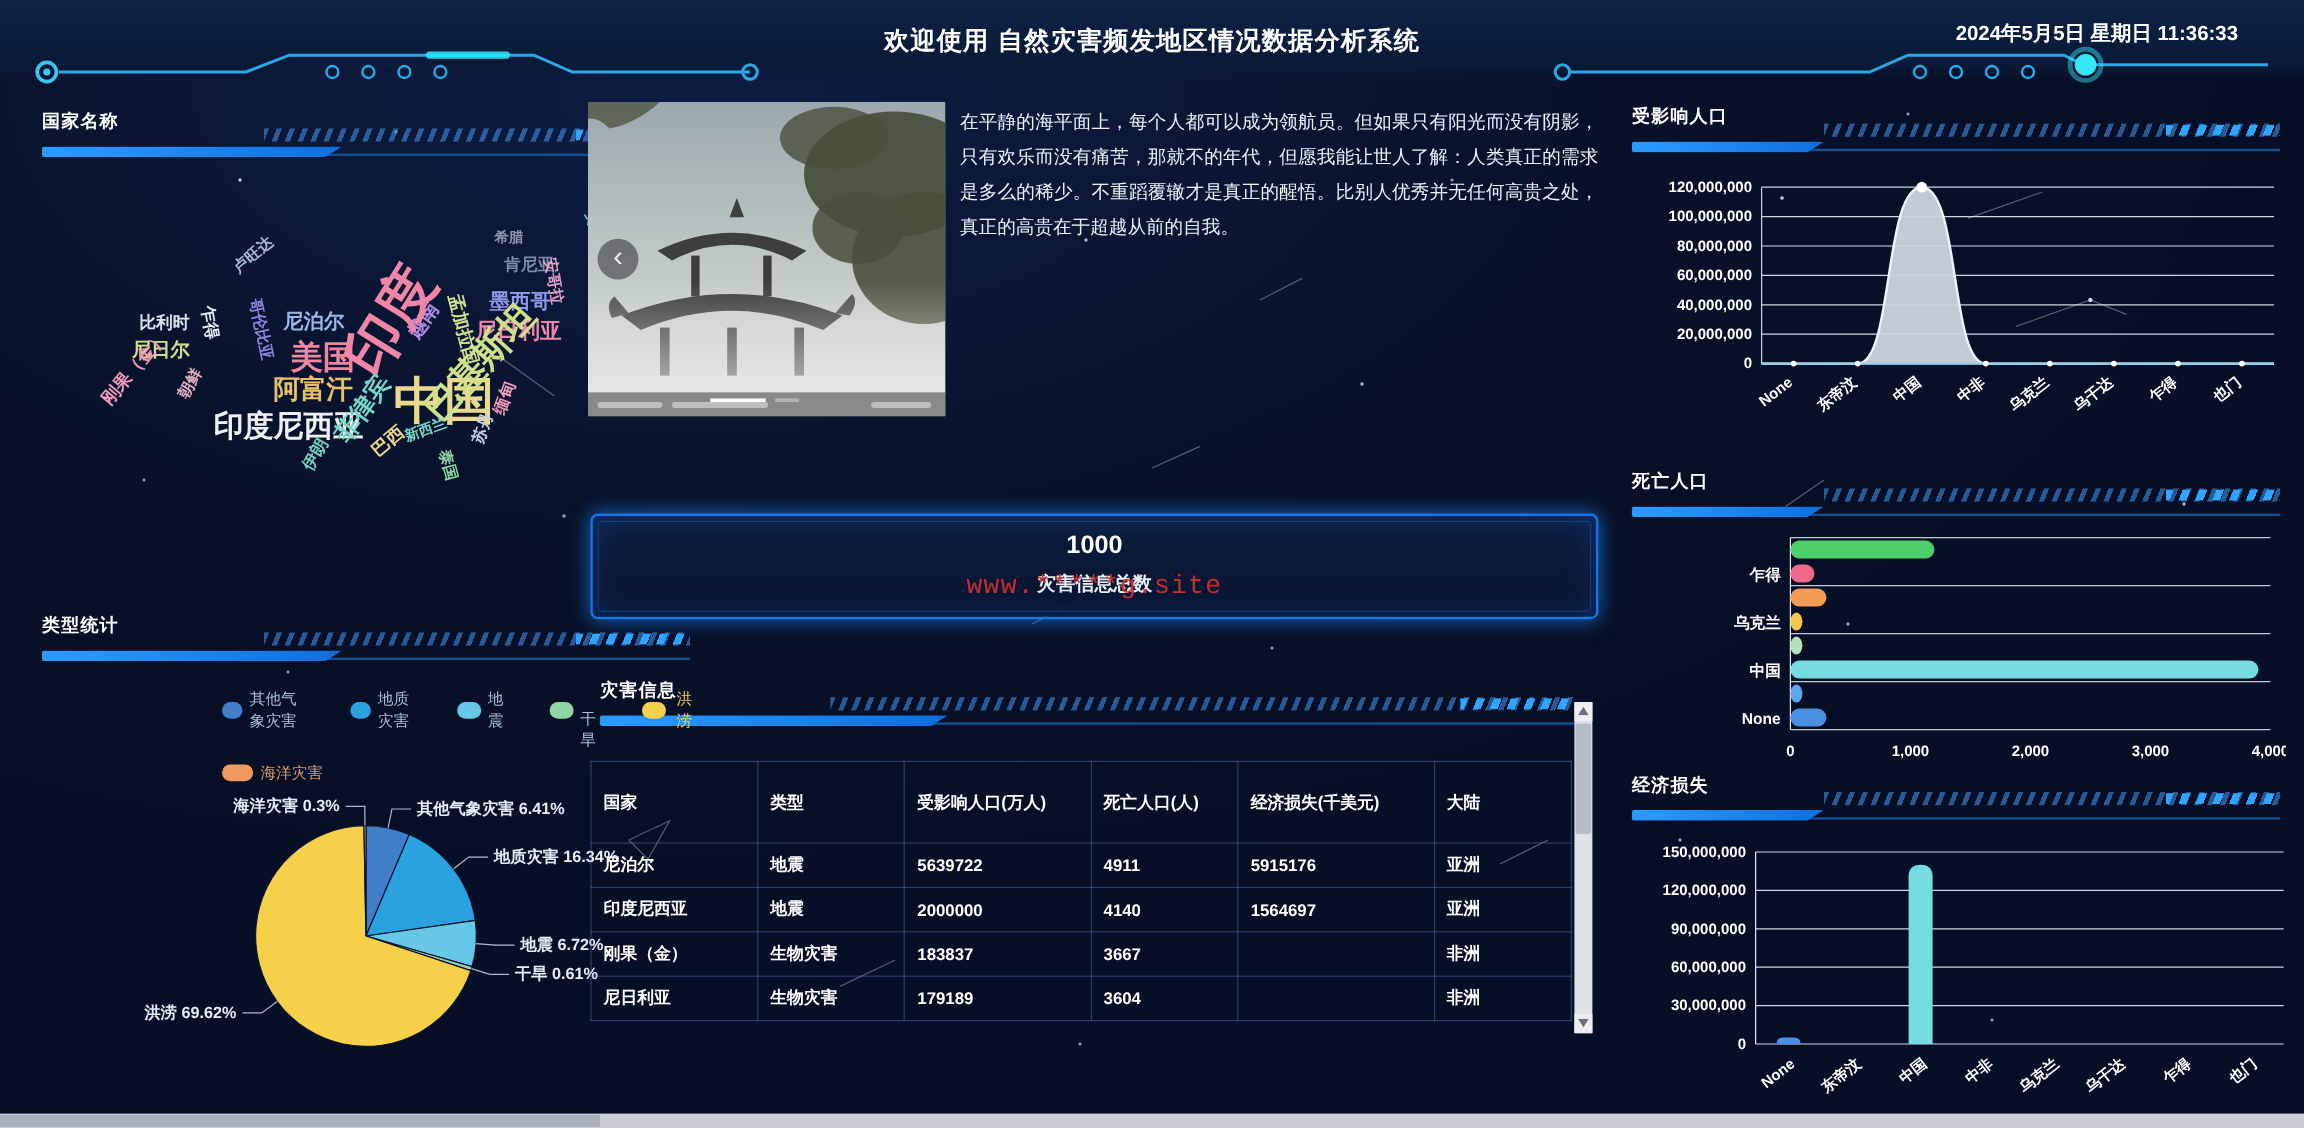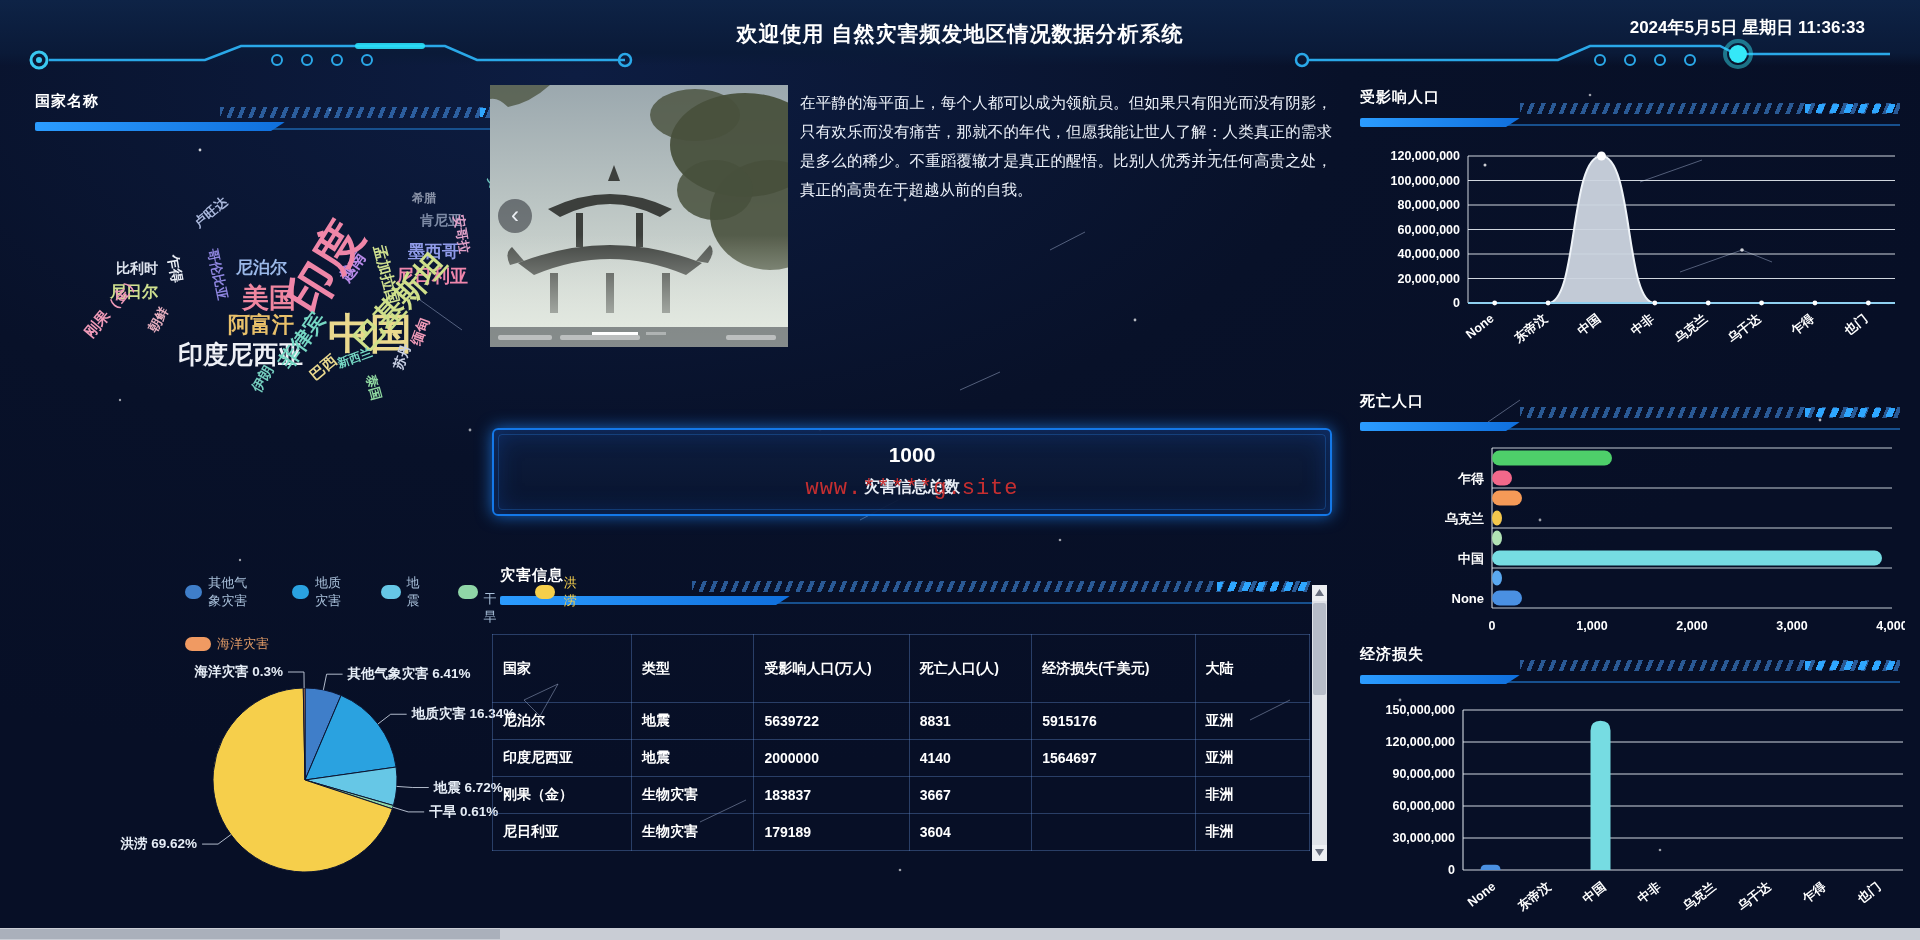--- a/index.html
+++ b/index.html
@@ -135,20 +135,26 @@
       <circle cx="448" cy="16" r="13" fill="none" stroke="rgba(53,232,248,.45)" stroke-width="4"></circle>
     </svg>
   </div>
 
   <div class="sec" style="left:35px;top:92px;width:540px;">
     <div class="sec-title">国家名称</div>
     <div class="sec-hatch" style="width:355px;"></div>
     <div class="sec-line"></div>
     <div class="sec-solid" style="width:250px;"></div>
   </div>
+  <div class="sec" style="left:35px;top:512px;width:540px;">
+    <div class="sec-title">类型统计</div>
+    <div class="sec-hatch" style="width:355px;"></div>
+    <div class="sec-line"></div>
+    <div class="sec-solid" style="width:250px;"></div>
+  </div>
   <div class="sec" style="left:500px;top:566px;width:812px;">
     <div class="sec-title">灾害信息</div>
     <div class="sec-hatch" style="width:620px;"></div>
     <div class="sec-line"></div>
     <div class="sec-solid" style="width:290px;"></div>
   </div>
   <div class="sec" style="left:1360px;top:88px;width:540px;">
     <div class="sec-title">受影响人口</div>
     <div class="sec-hatch" style="width:380px;"></div>
     <div class="sec-line"></div>
@@ -312,21 +318,21 @@
           <th style="width: 15%;">死亡人口(人)</th>
           <th style="width: 20%;">经济损失(千美元)</th>
           <th style="width: 14%;">大陆</th>
         </tr>
       </thead>
     <tbody id="tbl-body">
         <tr>
           <td>尼泊尔</td>
           <td>地震</td>
           <td>5639722</td>
-          <td>8831</td>
+          <td>4911</td>
           <td>5915176</td>
           <td>亚洲</td>
         </tr>
         <tr>
           <td>印度尼西亚</td>
           <td>地震</td>
           <td>2000000</td>
           <td>4140</td>
           <td>1564697</td>
           <td>亚洲</td>

